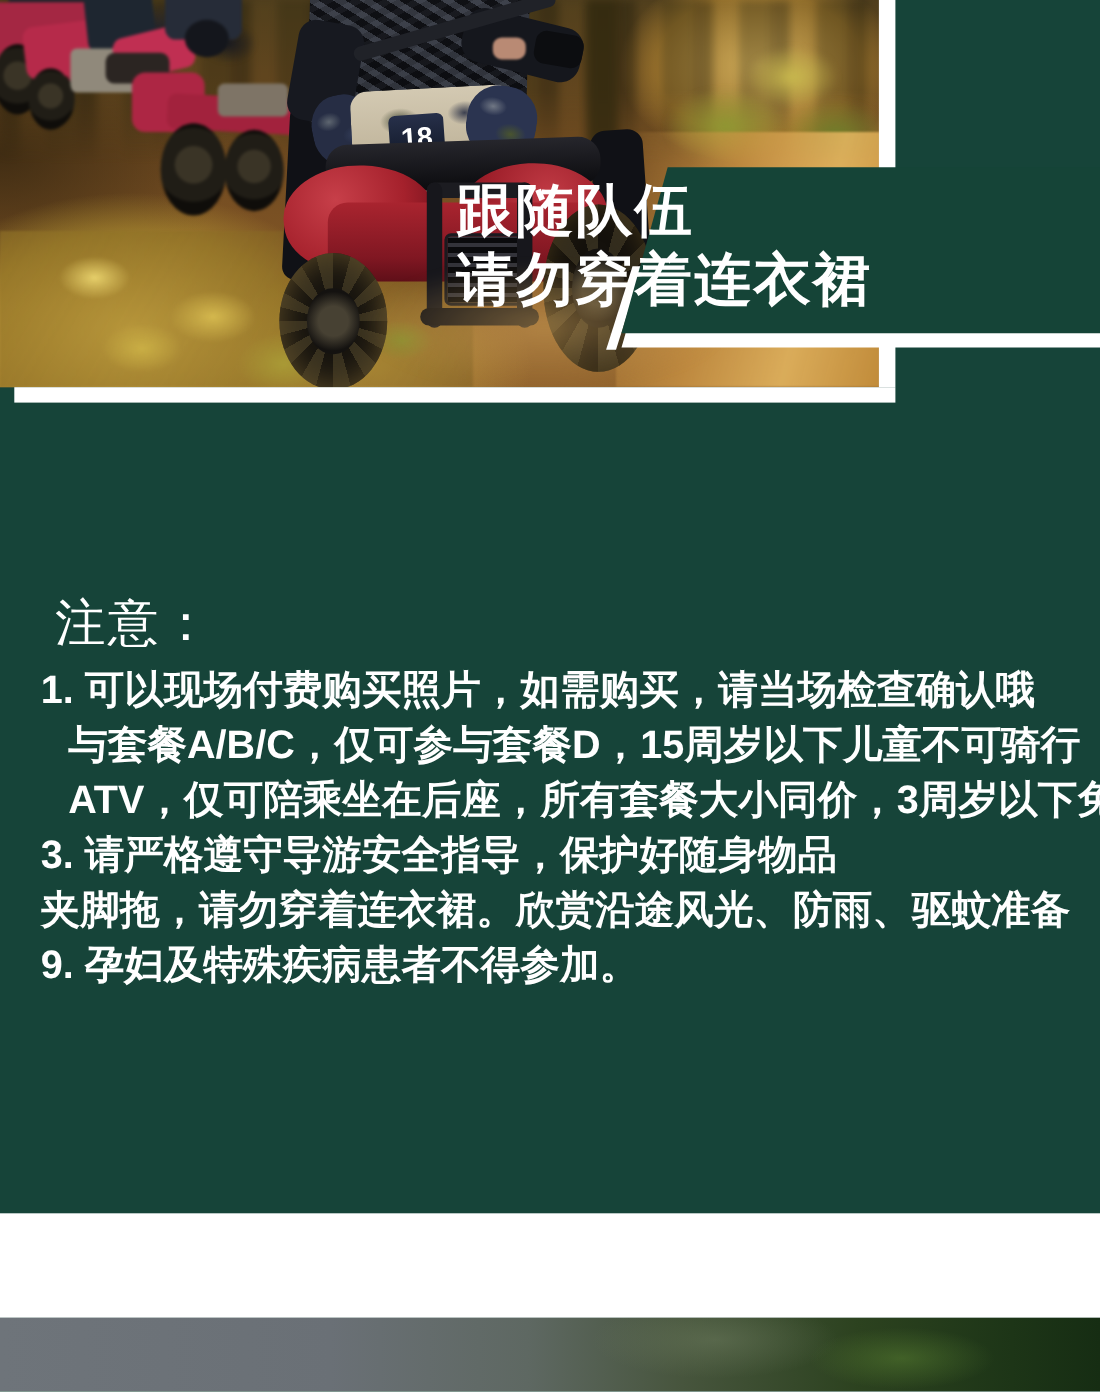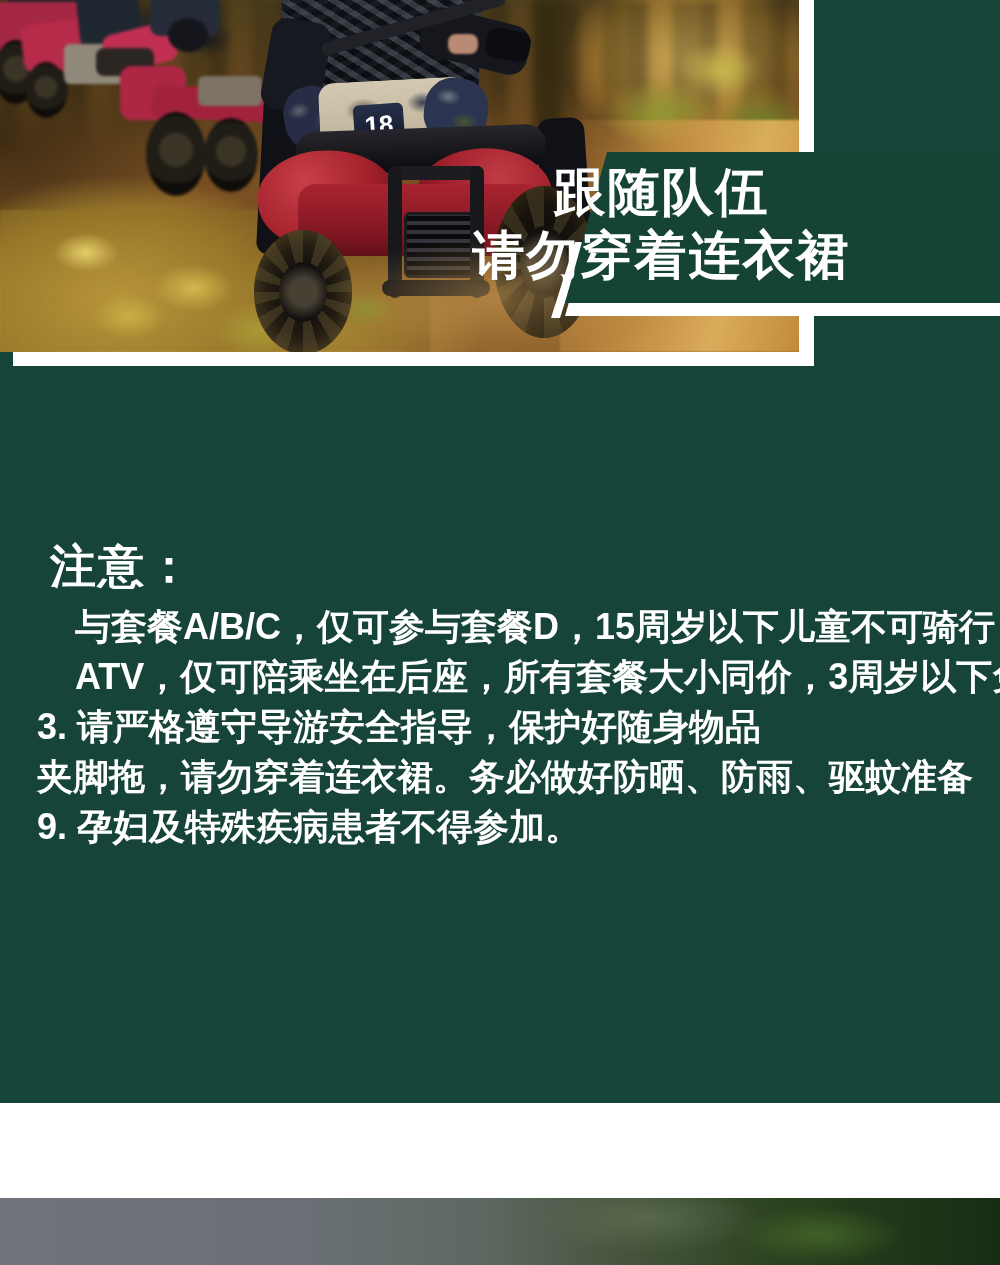--- a/index.html
+++ b/index.html
@@ -101,29 +101,29 @@
     background:repeating-linear-gradient(0deg,#0a0a0c 0 5px,#33333a 5px 9px);}
   .wheelFL{left:254px;top:230px;width:98px;height:124px;border-radius:50%;
     background:repeating-conic-gradient(#16130e 0 15deg, #37301f 15deg 30deg);box-shadow:inset 0 0 30px #5d4c28;}
   .wheelFR{left:494px;top:186px;width:100px;height:152px;border-radius:50%;
     background:repeating-conic-gradient(#14110c 0 15deg, #332d1e 15deg 30deg);box-shadow:inset 0 0 24px #403318;}
   .hub{position:absolute;inset:26%;border-radius:50%;
     background:radial-gradient(circle,#474133 0 35%,#141210 70%);}
   .dust{left:330px;top:240px;width:330px;height:112px;filter:blur(6px);
     background:radial-gradient(closest-side, rgba(216,170,95,.5), rgba(216,170,95,0));}
   .hero-frame{position:absolute;left:0;top:0;z-index:2;}
-  .slogan{position:absolute;z-index:3;left:380px;top:160px;width:563px;text-align:center;
+  .slogan{position:absolute;z-index:3;left:415px;top:160px;width:563px;text-align:left;
     color:#fff;font-family:"DejaVu Serif","Liberation Serif",serif;font-weight:700;}
   .slogan div{font-size:52px;line-height:63px;letter-spacing:2px;white-space:nowrap;}
   
   .notes-heading{position:absolute;left:50px;top:536px;margin:0;color:#fff;
-    font-size:46px;font-weight:700;letter-spacing:2px;}
+    font-size:46px;font-weight:400;letter-spacing:2px;}
   .notes-list{position:absolute;left:37px;top:602px;width:950px;color:#fff;}
   .note-line{margin:0;font-size:36px;line-height:50px;font-weight:700;white-space:nowrap;letter-spacing:0;}
-  .note-line.indent{margin-left:38px;}
+  .note-line.indent{margin-left:25px;}
   
   .white-band{position:absolute;left:0;top:1103px;width:1000px;height:95px;background:#fff;}
   .bottom-photo{position:absolute;left:0;top:1198px;width:1000px;height:67px;
     background:radial-gradient(120px 40px at 82% 55%, rgba(90,130,50,.5), transparent 70%),
                radial-gradient(160px 50px at 65% 30%, rgba(110,125,95,.5), transparent 70%),
                linear-gradient(90deg,#6e747a 0%,#6a7076 30%,#5e6862 48%,#47553d 62%,#2c421f 78%,#1d3517 92%,#162d13 100%);}
 </style>
 </head>
 <body>
 
@@ -202,24 +202,25 @@
 
     <div class="slogan">
       <div>跟随队伍</div>
       <div>请勿穿着连衣裙</div>
     </div>
   </section>
 
   <section>
     <h2 class="notes-heading">注意：</h2>
     <div class="notes-list">
+      <p class="note-line">1. 可以现场付费购买照片，如需购买，请当场检查确认哦</p>
       <p class="note-line indent">与套餐A/B/C，仅可参与套餐D，15周岁以下儿童不可骑行</p>
       <p class="note-line indent">ATV，仅可陪乘坐在后座，所有套餐大小同价，3周岁以下免费</p>
       <p class="note-line">3. 请严格遵守导游安全指导，保护好随身物品</p>
-      <p class="note-line">夹脚拖，请勿穿着连衣裙。务必做好防晒、防雨、驱蚊准备</p>
+      <p class="note-line">夹脚拖，请勿穿着连衣裙。欣赏沿途风光、防雨、驱蚊准备</p>
       <p class="note-line">9. 孕妇及特殊疾病患者不得参加。</p>
     </div>
   </section>
 
   <div class="white-band"></div>
   <div class="bottom-photo"></div>
 
 </div>
 
 </body></html>

